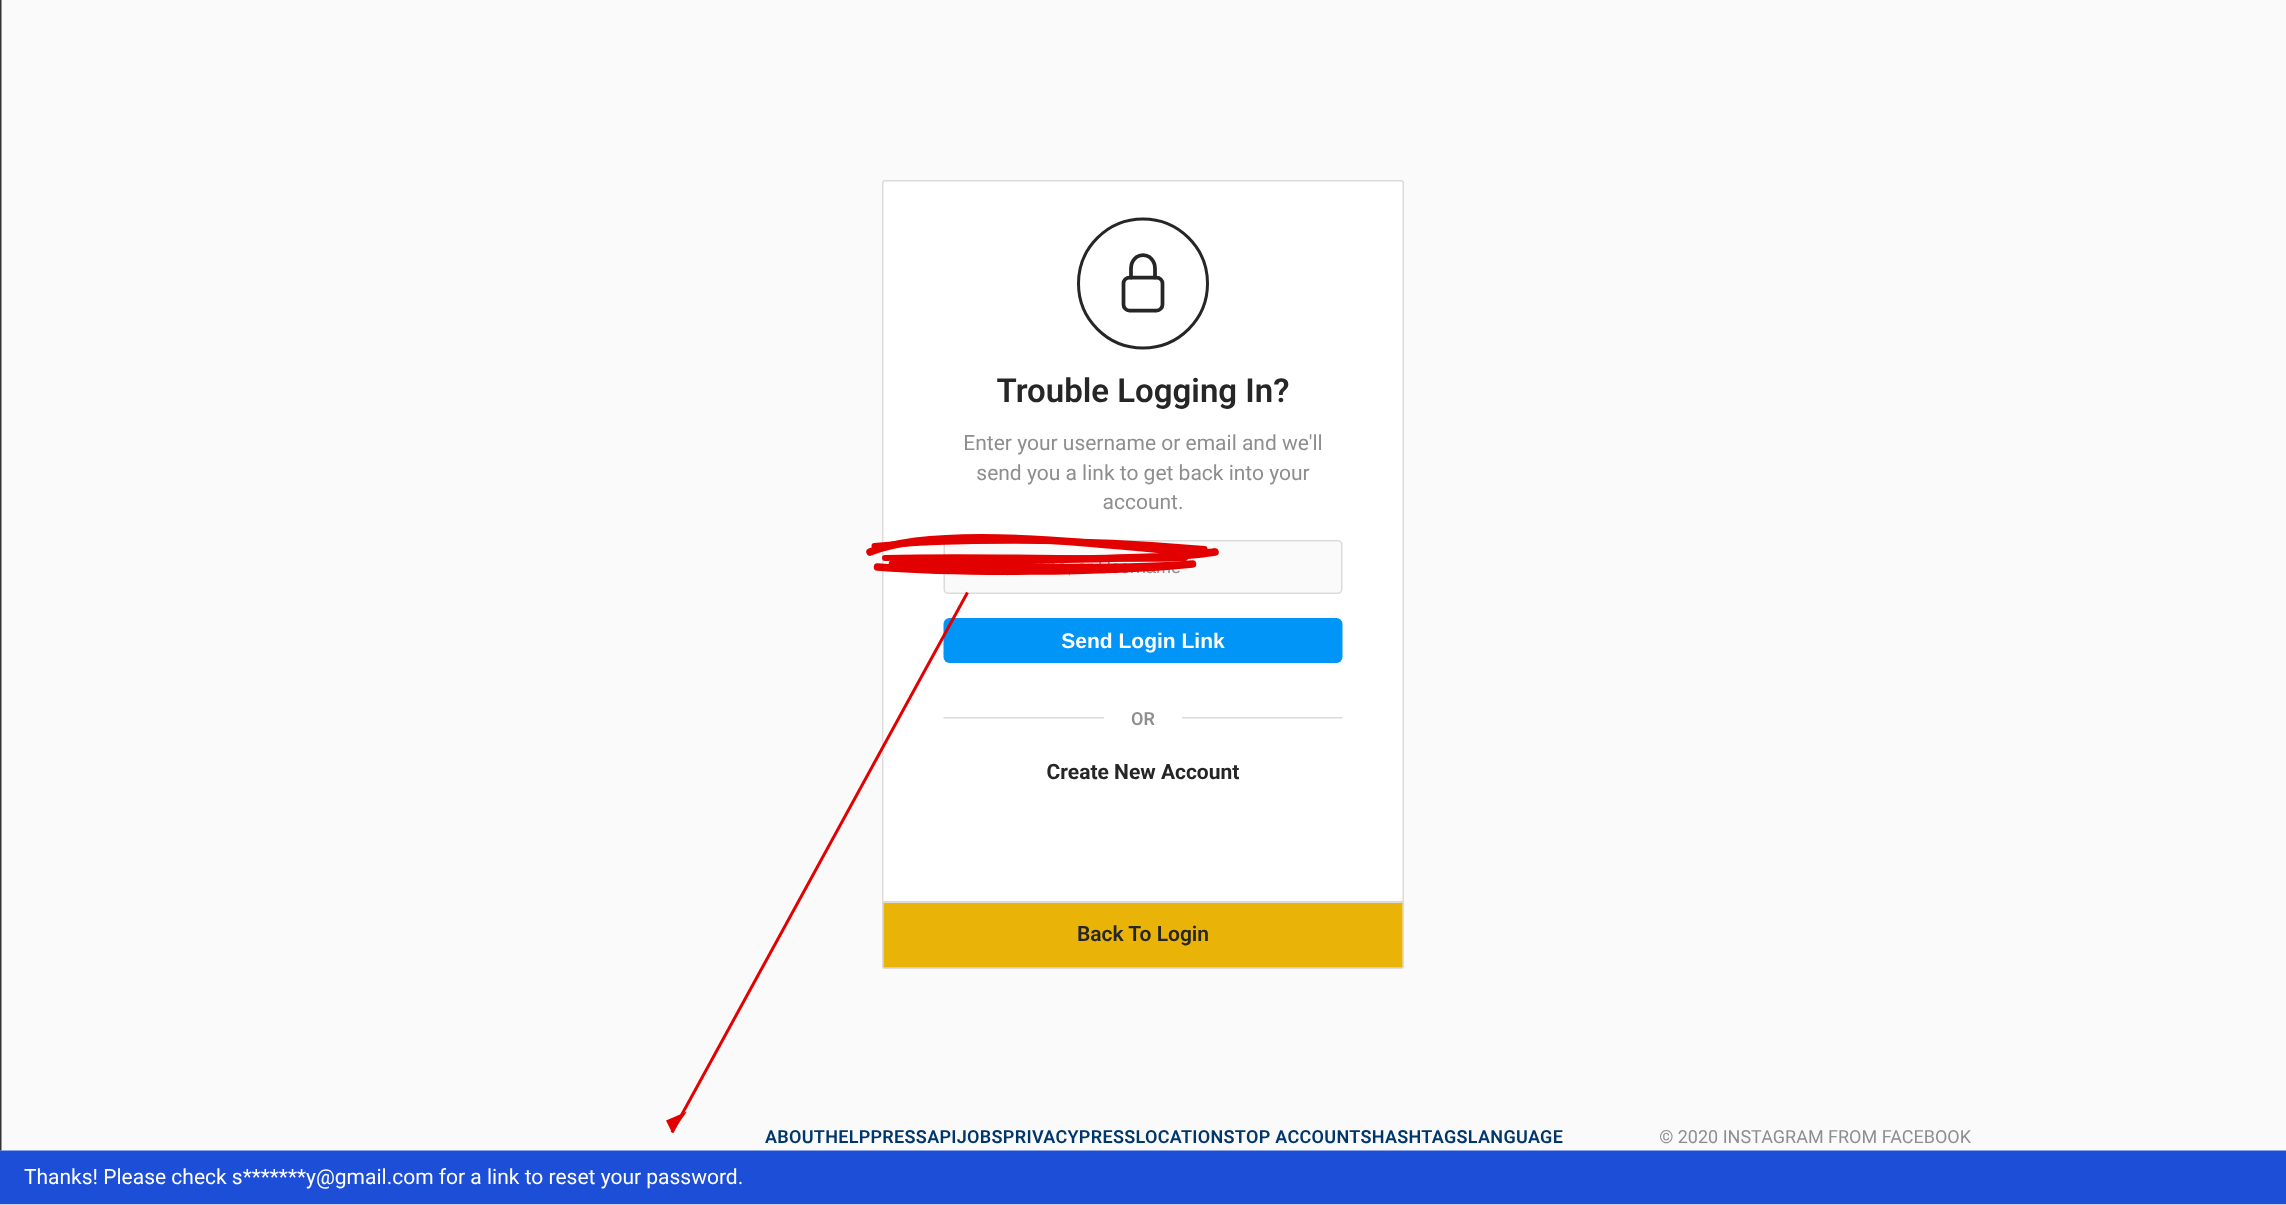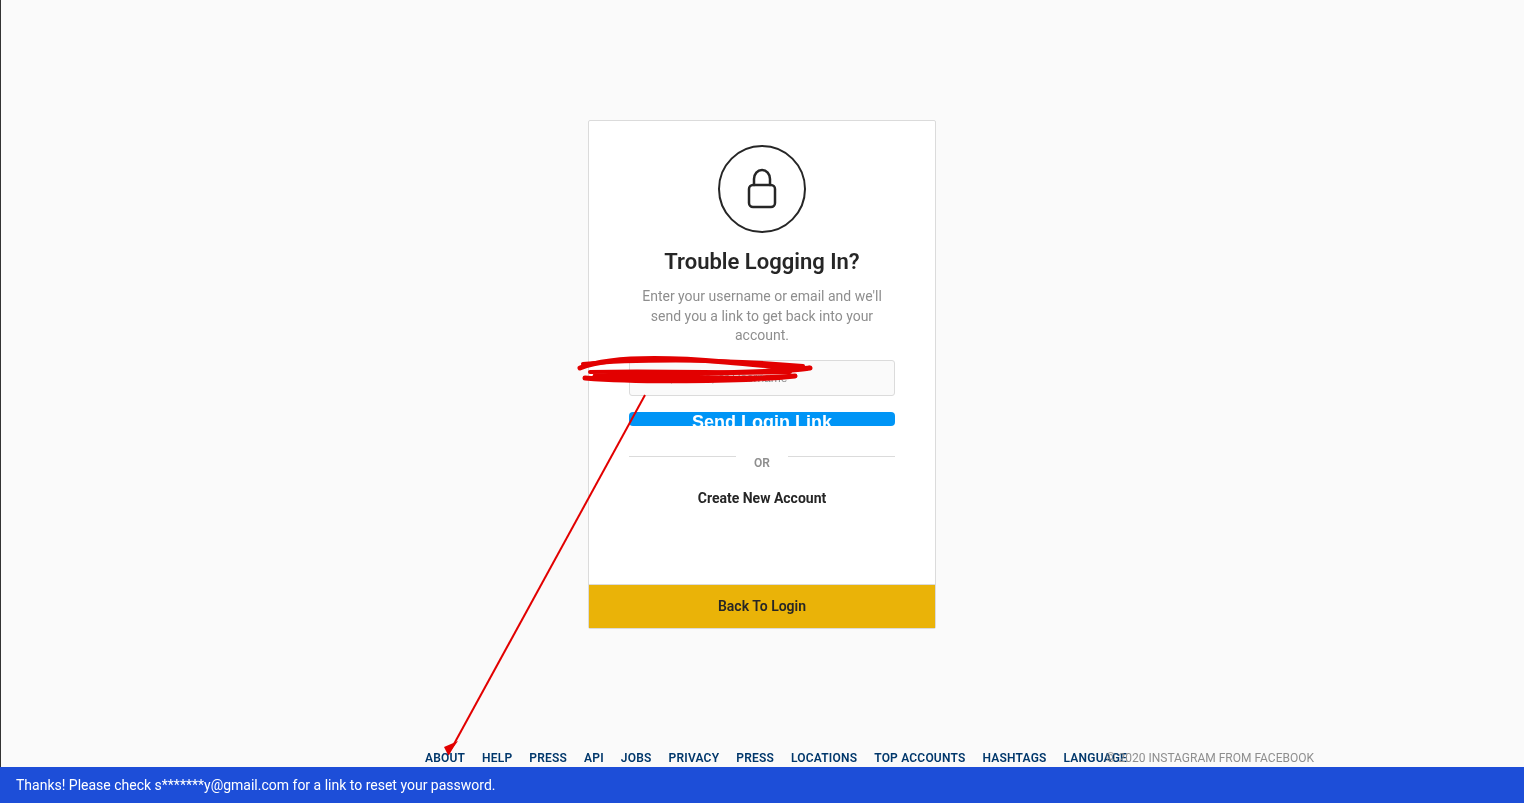--- a/index.html
+++ b/index.html
@@ -65,32 +65,33 @@
 }
 .input-field::placeholder { color: #8e8e8e; font-size: 12px; }
 .scribble {
   position: absolute;
   top: -8px;
   left: -54px;
   pointer-events: none;
 }
 .send-btn {
   width: 100%;
-  height: 14px;
+  height: 30px;
   background: #0095f6;
   color: #fff;
   border: none;
   border-radius: 4px;
-  font-size: 18px;
+  font-size: 14px;
   font-weight: 600;
   cursor: pointer;
   margin-bottom: 16px;
 }
 .or-row {
   display: flex;
+  align-items: center;
   margin: 14px 0 18px 0;
 }
 .or-line {
   flex: 1;
   height: 1px;
   background: #dbdbdb;
 }
 .or-text {
   font-size: 12px;
   font-weight: 600;
@@ -124,21 +125,20 @@
   bottom: 38px;
   left: 0;
   width: 100%;
   display: flex;
   justify-content: center;
   align-items: center;
   font-size: 12px;
 }
 .footer-links {
   display: flex;
-  gap: 17px;
   margin-left: 28px;
 }
 .footer-links a {
   color: #00376b;
   font-weight: 600;
   text-decoration: none;
   cursor: pointer;
   letter-spacing: 0.2px;
 }
 .copyright {

